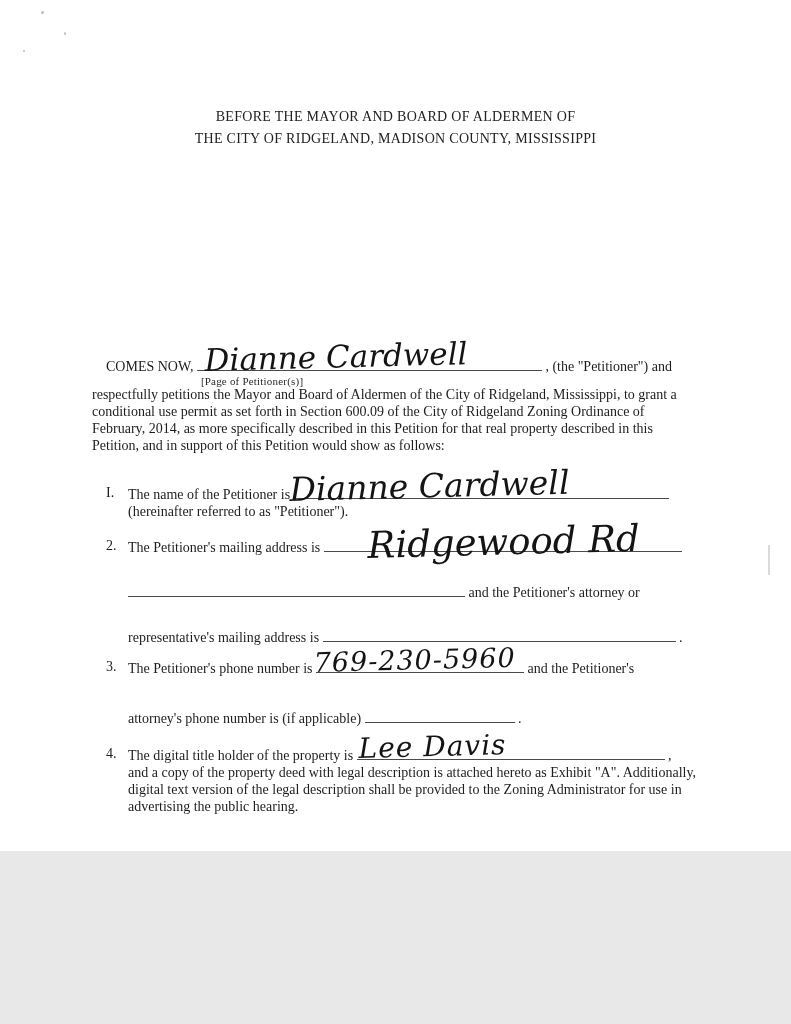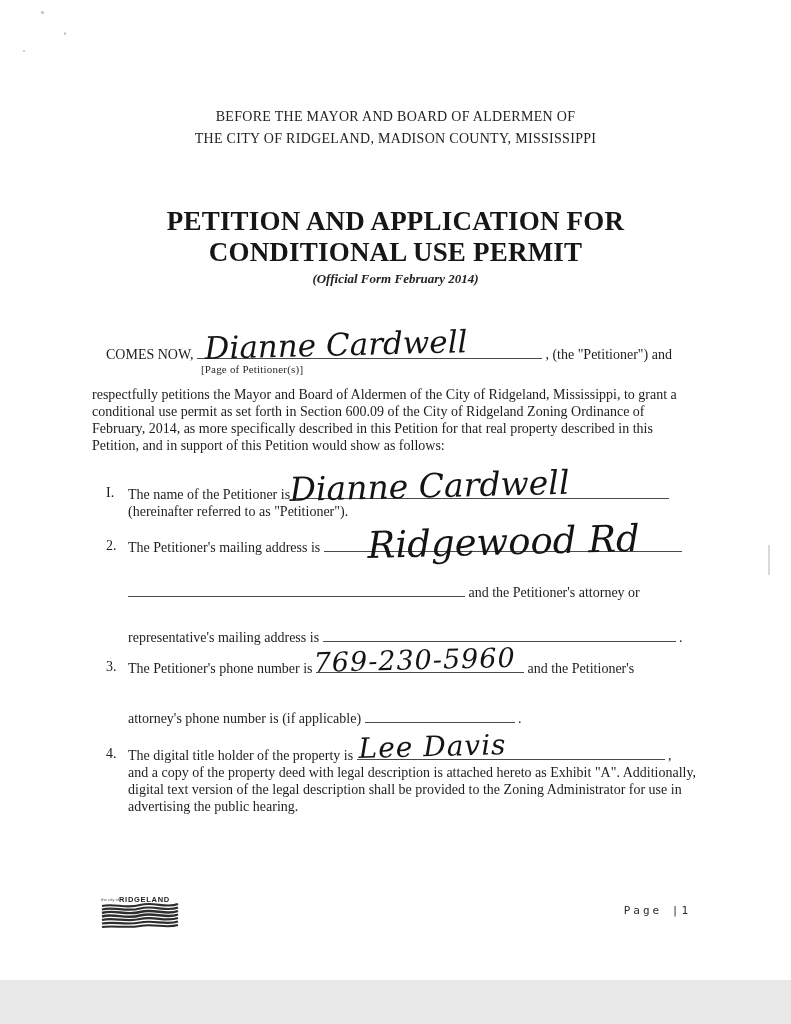--- a/index.html
+++ b/index.html
@@ -1,36 +1,36 @@
 <!DOCTYPE html>
 <html><head>
 <meta charset="utf-8">
 <style>
   html,body { margin:0; padding:0; background:#e8e8e8; }
   .page {
-    position:relative; width:791px; height:980px; margin:0 auto;
+    position:relative; width:791px; height:851px; margin:0 auto;
     background:#ffffff; overflow:hidden;
     font-family:"Liberation Serif", serif; color:#1d1d1d;
   }
   
   .speck { position:absolute; background:#8a8a8a; border-radius:50%; opacity:.55; }
   .edge-mark { position:absolute; width:2px; background:#c2c2c2; opacity:.6; }
 
   .court-header {
     position:absolute; top:106px; left:0; width:100%;
     text-align:center; font-size:14px; line-height:22px; letter-spacing:.3px;
     color:#222;
   }
   .title-block { position:absolute; top:206px; left:0; width:100%; text-align:center; }
   .title-line { font-size:27px; font-weight:bold; line-height:31px; letter-spacing:.2px; color:#161616; }
   .form-note { font-size:13px; font-style:italic; font-weight:600; margin-top:3px; color:#222; }
 
   .bodytext { font-size:14px; line-height:17px; }
 
-  .comes-now { position:absolute; top:344px; left:106px; width:640px; white-space:nowrap; }
+  .comes-now { position:absolute; top:356px; left:106px; width:640px; white-space:nowrap; }
   .blank {
     display:inline-block; position:relative; vertical-align:baseline;
     height:14px; border-bottom:1.3px solid #4a4a4a;
   }
   .b-comes { width:345px; }
   .b-item1 { width:375px; }
   .b-item2a { width:358px; }
   .b-item2b { width:337px; }
   .b-item2c { width:353px; }
   .b-item3a { width:208px; }
@@ -76,25 +76,20 @@
   <div class="speck" style="left:41px; top:11px; width:3px; height:3px;"></div>
   <div class="speck" style="left:64px; top:32px; width:2px; height:3px;"></div>
   <div class="speck" style="left:23px; top:50px; width:2px; height:2px;"></div>
   <div class="edge-mark" style="left:768px; top:545px; height:30px;"></div>
 
   <div class="court-header">
     <div>BEFORE THE MAYOR AND BOARD OF ALDERMEN OF</div>
     <div>THE CITY OF RIDGELAND, MADISON COUNTY, MISSISSIPPI</div>
   </div>
 
-  <div class="title-block">
-    <div class="title-line">PETITION AND APPLICATION FOR</div>
-    <div class="title-line">CONDITIONAL USE PERMIT</div>
-    <div class="form-note">(Official Form February 2014)</div>
-  </div>
 
   <div class="comes-now bodytext">
     <span>COMES NOW,</span>
     <span class="blank b-comes">
       <span class="hw hw-comes">Dianne Cardwell</span>
       <span class="caption">[Page of Petitioner(s)]</span>
     </span>
     <span>, (the "Petitioner") and</span>
   </div>
 

